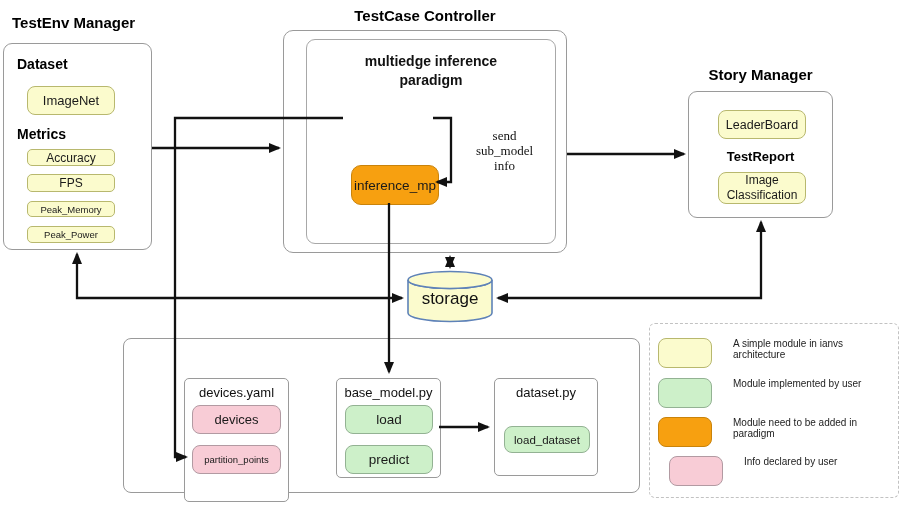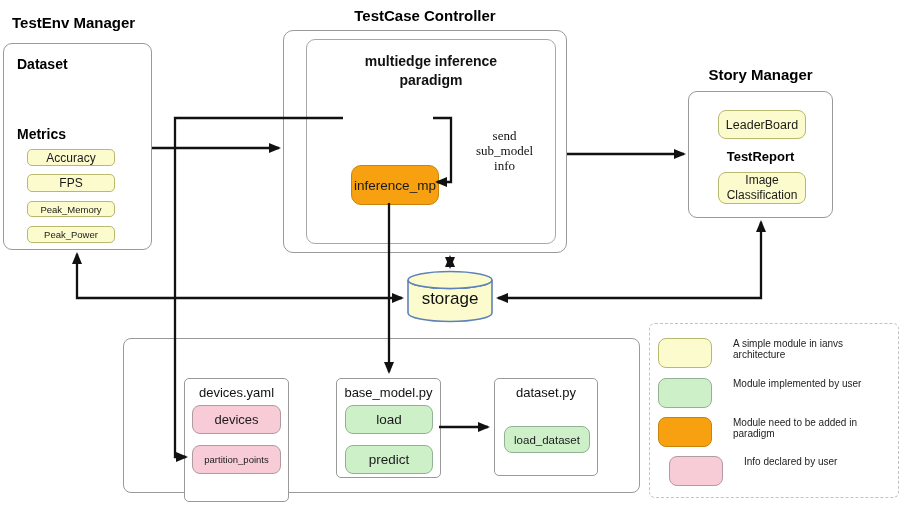--- a/index.html
+++ b/index.html
@@ -44,20 +44,21 @@
 <body>
 
 <div class="stage">
 
   <div class="sec-title" style="left:12px; top:14px;">TestEnv Manager</div>
   <div class="sec-title" style="left:283px; top:7px; width:284px; text-align:center;">TestCase Controller</div>
   <div class="sec-title" style="left:688px; top:66px; width:145px; text-align:center;">Story Manager</div>
 
   <div class="panel" style="left:3px; top:43px; width:149px; height:207px;">
     <div class="sub" style="left:13px; top:12px;">Dataset</div>
+    <div class="chip yellow" style="left:23px; top:42px; width:88px; height:29px; font-size:13px;">ImageNet</div>
     <div class="sub" style="left:13px; top:82px;">Metrics</div>
     <div class="chip yellow" style="left:23px; top:105px; width:88px; height:17px; font-size:12px; border-radius:5px;">Accuracy</div>
     <div class="chip yellow" style="left:23px; top:130px; width:88px; height:18px; font-size:12px; border-radius:5px;">FPS</div>
     <div class="chip yellow" style="left:23px; top:157px; width:88px; height:16px; font-size:9.5px; border-radius:5px;">Peak_Memory</div>
     <div class="chip yellow" style="left:23px; top:182px; width:88px; height:17px; font-size:9.5px; border-radius:5px;">Peak_Power</div>
   </div>
 
   <div class="panel" style="left:283px; top:30px; width:284px; height:223px; border-radius:10px;">
     <div class="innerbox" style="left:0; top:8px; width:250px; height:205px;margin-left:22px;">
       <div style="position:absolute; top:12px; left:0; width:100%; text-align:center; font-weight:bold; font-size:14px; line-height:19px;">

